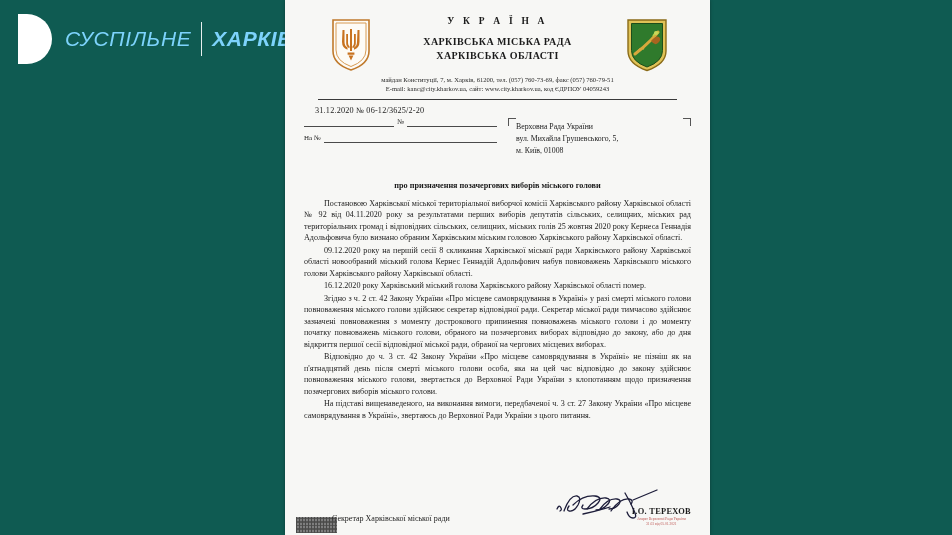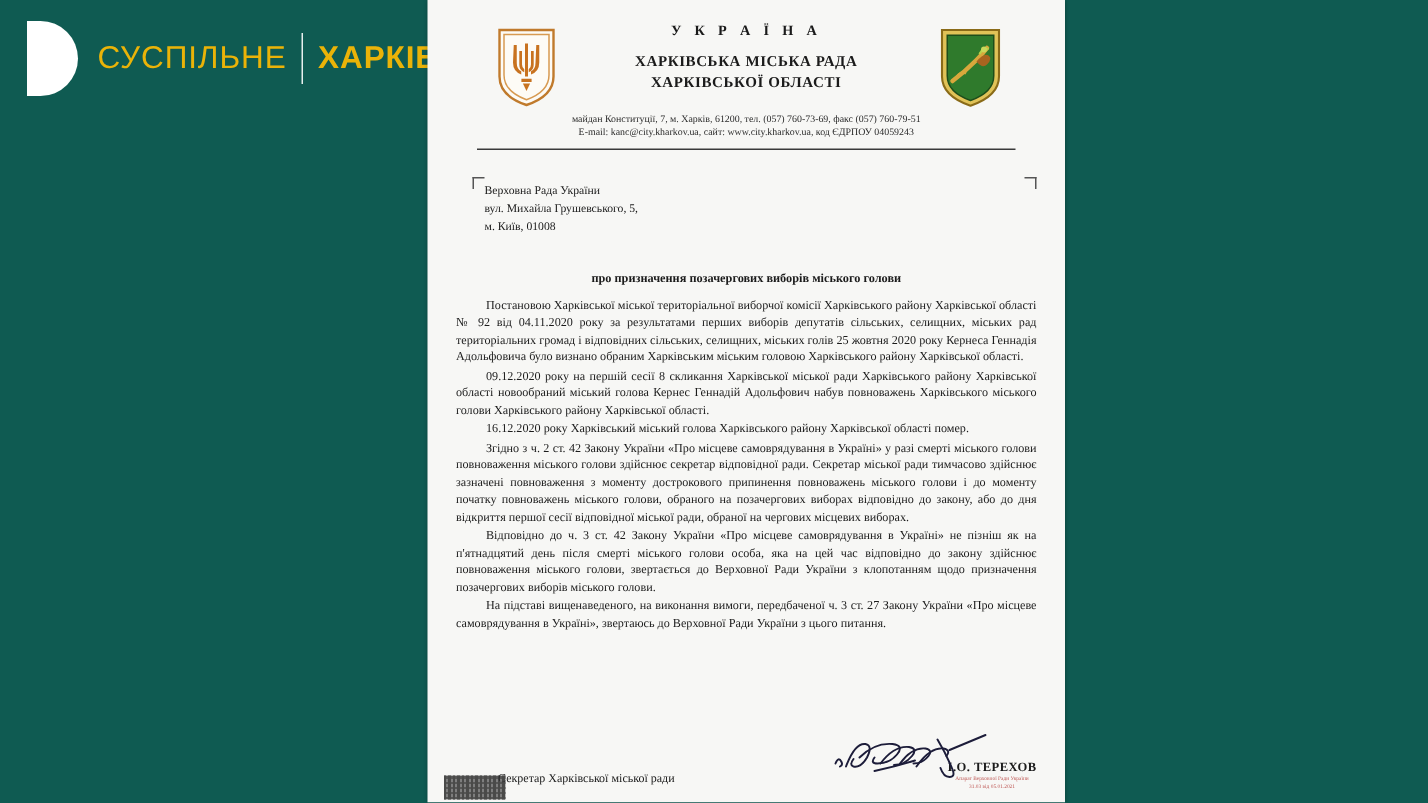--- a/index.html
+++ b/index.html
@@ -33,24 +33,25 @@
   .brand-mark {
     width: 34px;
     height: 50px;
     background: #ffffff;
     border-radius: 0 25px 25px 0;
   }
   .brand-text {
     display: flex;
     align-items: center;
     gap: 10px;
-    color: #eab308;
+    color: #7dd3fc;
     font-family: "Liberation Sans", sans-serif;
     font-size: 21px;
     letter-spacing: 0.6px;
+    font-style: italic;
   }
   .brand-name-1 { font-weight: 300; }
   .brand-divider {
     width: 1px;
     height: 34px;
     background: #ffffff;
     opacity: .9;
   }
   .brand-name-2 { font-weight: 700; }
 
@@ -300,30 +301,42 @@
           <path d="M9 36 Q17 30 25 22 Q29 18 32 14" stroke="#d8a83c" stroke-width="3" fill="none" stroke-linecap="round"></path>
           <path d="M25 23 q5 -6 8 -4 q3 2 -1 6 q-3 3 -7 -2 z" fill="#a8641f"></path>
           <path d="M27 18 q3 -5 6 -3" stroke="#b9d14a" stroke-width="1.6" fill="none"></path>
           <circle cx="30" cy="15" r="2" fill="#c9d85a"></circle>
           <path d="M12 33 q3 -4 6 -2" stroke="#d8a83c" stroke-width="1.6" fill="none"></path>
         </svg>
 
         <div class="lh-country">У К Р А Ї Н А</div>
         <div class="lh-org">
           <div>ХАРКІВСЬКА МІСЬКА РАДА</div>
-          <div>ХАРКІВСЬКОЇ ОБЛАСТІ</div>
+          <div>ХАРКІВСЬКА ОБЛАСТІ</div>
         </div>
         <div class="lh-contacts">
           <div>майдан Конституції, 7, м. Харків, 61200, тел. (057) 760-73-69, факс (057) 760-79-51</div>
           <div>E-mail: kanc@city.kharkov.ua, сайт: www.city.kharkov.ua, код ЄДРПОУ 04059243</div>
         </div>
         <div class="lh-rule"></div>
       </div>
 
       <div class="ref-row">
+        <div class="ref-left">
+          <div class="ref-date-line">31.12.2020   № 06-12/3625/2-20</div>
+          <div class="ref-blank">
+            <span class="line"></span>
+            <span class="lab">№</span>
+            <span class="line"></span>
+          </div>
+          <div class="ref-onno">
+            <span class="lab">На №</span>
+            <span class="line"></span>
+          </div>
+        </div>
         <div class="addressee">
           <div>Верховна Рада України</div>
           <div>вул. Михайла Грушевського, 5,</div>
           <div>м. Київ, 01008</div>
         </div>
       </div>
 
       <div class="doc-title">
         <div class="doc-title-sub">про призначення позачергових виборів міського голови</div>
       </div>

